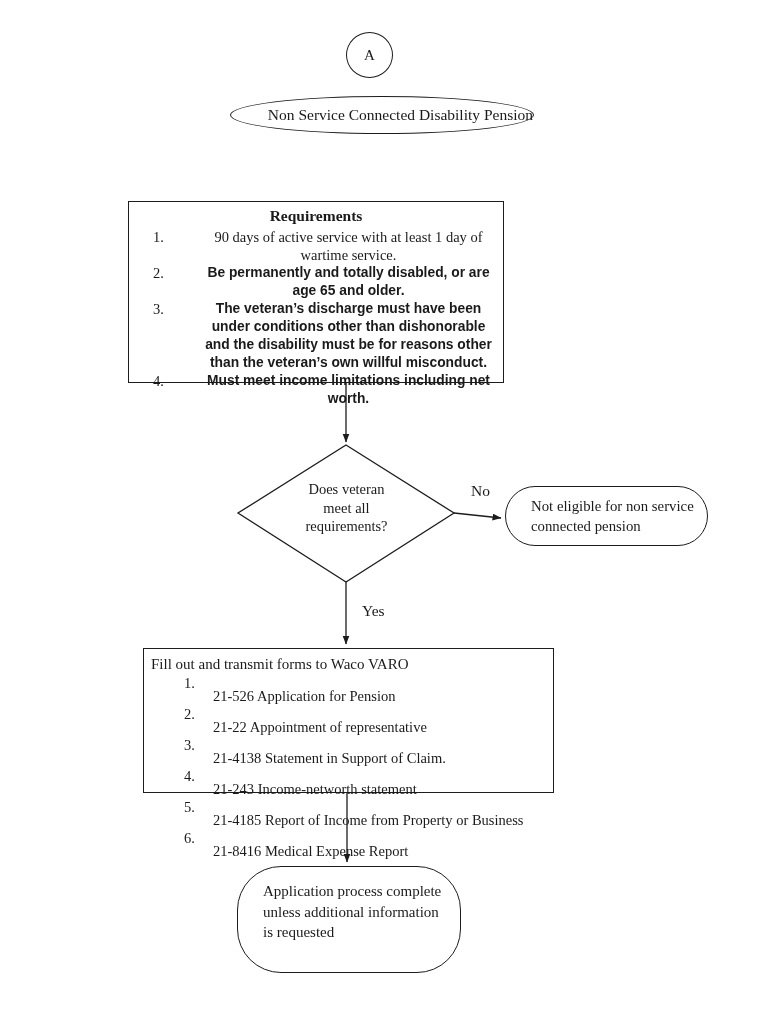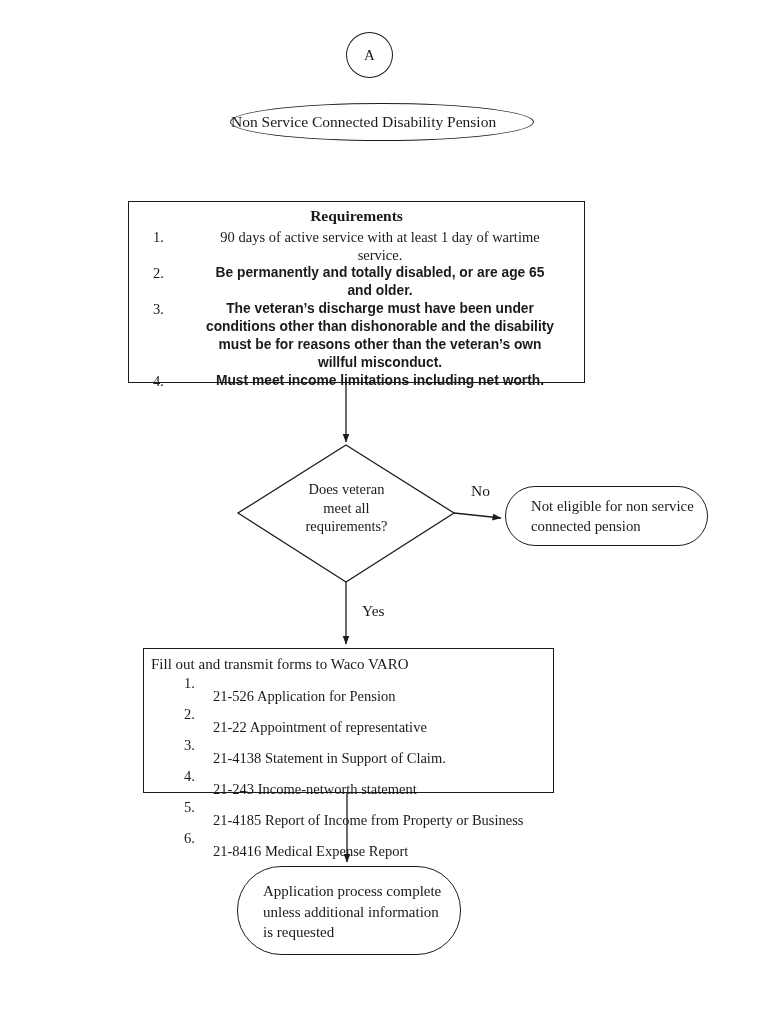--- a/index.html
+++ b/index.html
@@ -16,26 +16,26 @@
   .lines line, .lines polygon { stroke:#1c1c1c; stroke-width:1.3; fill:none; }
 
   .node { position:absolute; border:1.4px solid #1c1c1c; background:#ffffff; }
 
   .circle-a {
     left:346px; top:32px; width:47px; height:46px; border-radius:50%;
     display:flex; align-items:center; justify-content:center;
     font-size:15px;
   }
   .title-oval {
-    left:230px; top:103px; width:304px; height:38px; border-radius:50%;
-    display:flex; align-items:center; justify-content:flex-start;
+    left:230px; top:96px; width:304px; height:38px; border-radius:50%;
+    display:flex; align-items:center; justify-content:flex-end;
     font-size:15.5px;
   }
 
-  .req-box { left:128px; top:201px; width:457px; height:182px; padding:5px 8px 0 8px; }
+  .req-box { left:128px; top:201px; width:376px; height:182px; padding:5px 8px 0 8px; }
   .req-title { text-align:center; font-weight:bold; font-size:15.5px; margin-bottom:3px; }
   .list-row { display:flex; line-height:18px; }
   .req-box .num { width:20px; margin-left:16px; text-align:left; font-size:14.5px; flex:none; }
   .req-box .itxt { margin-left:29px; width:356px; font-size:14.5px;text-align:center; }
   .sans { font-family:"Liberation Sans","DejaVu Sans",sans-serif; font-size:13.8px !important;font-weight:bold; }
 
   .decision-text {
     position:absolute; left:256px; top:480px; width:181px;
     text-align:center; font-size:14.5px; line-height:18.5px;
   }
@@ -47,21 +47,21 @@
     left:505px; top:478px; width:203px; height:60px; border-radius:30px;
     padding:9px 0 0 25px; font-size:14.8px; line-height:20px;margin-top:8px;
   }
   .forms-box { left:143px; top:648px; width:411px; height:145px; padding:6px 0 0 7px; }
   .forms-title { font-size:15px; line-height:19px; }
   .forms-box .num { width:20px; margin-left:33px; text-align:left; font-size:14.5px; flex:none; }
   .forms-box .itxt { margin-left:9px; font-size:14.5px;margin-top:13px; }
   .forms-box .list-row { line-height:18px; }
 
   .stadium-bottom {
-    left:237px; top:866px; width:224px; height:89px; border-radius:44px;
+    left:237px; top:866px; width:224px; height:107px; border-radius:44px;
     padding:14px 0 0 25px; font-size:15px; line-height:20.5px;
   }
 </style>
 </head>
 <body>
 
 <div class="canvas">
 
   <svg class="lines" width="770" height="1024">
     <defs>

